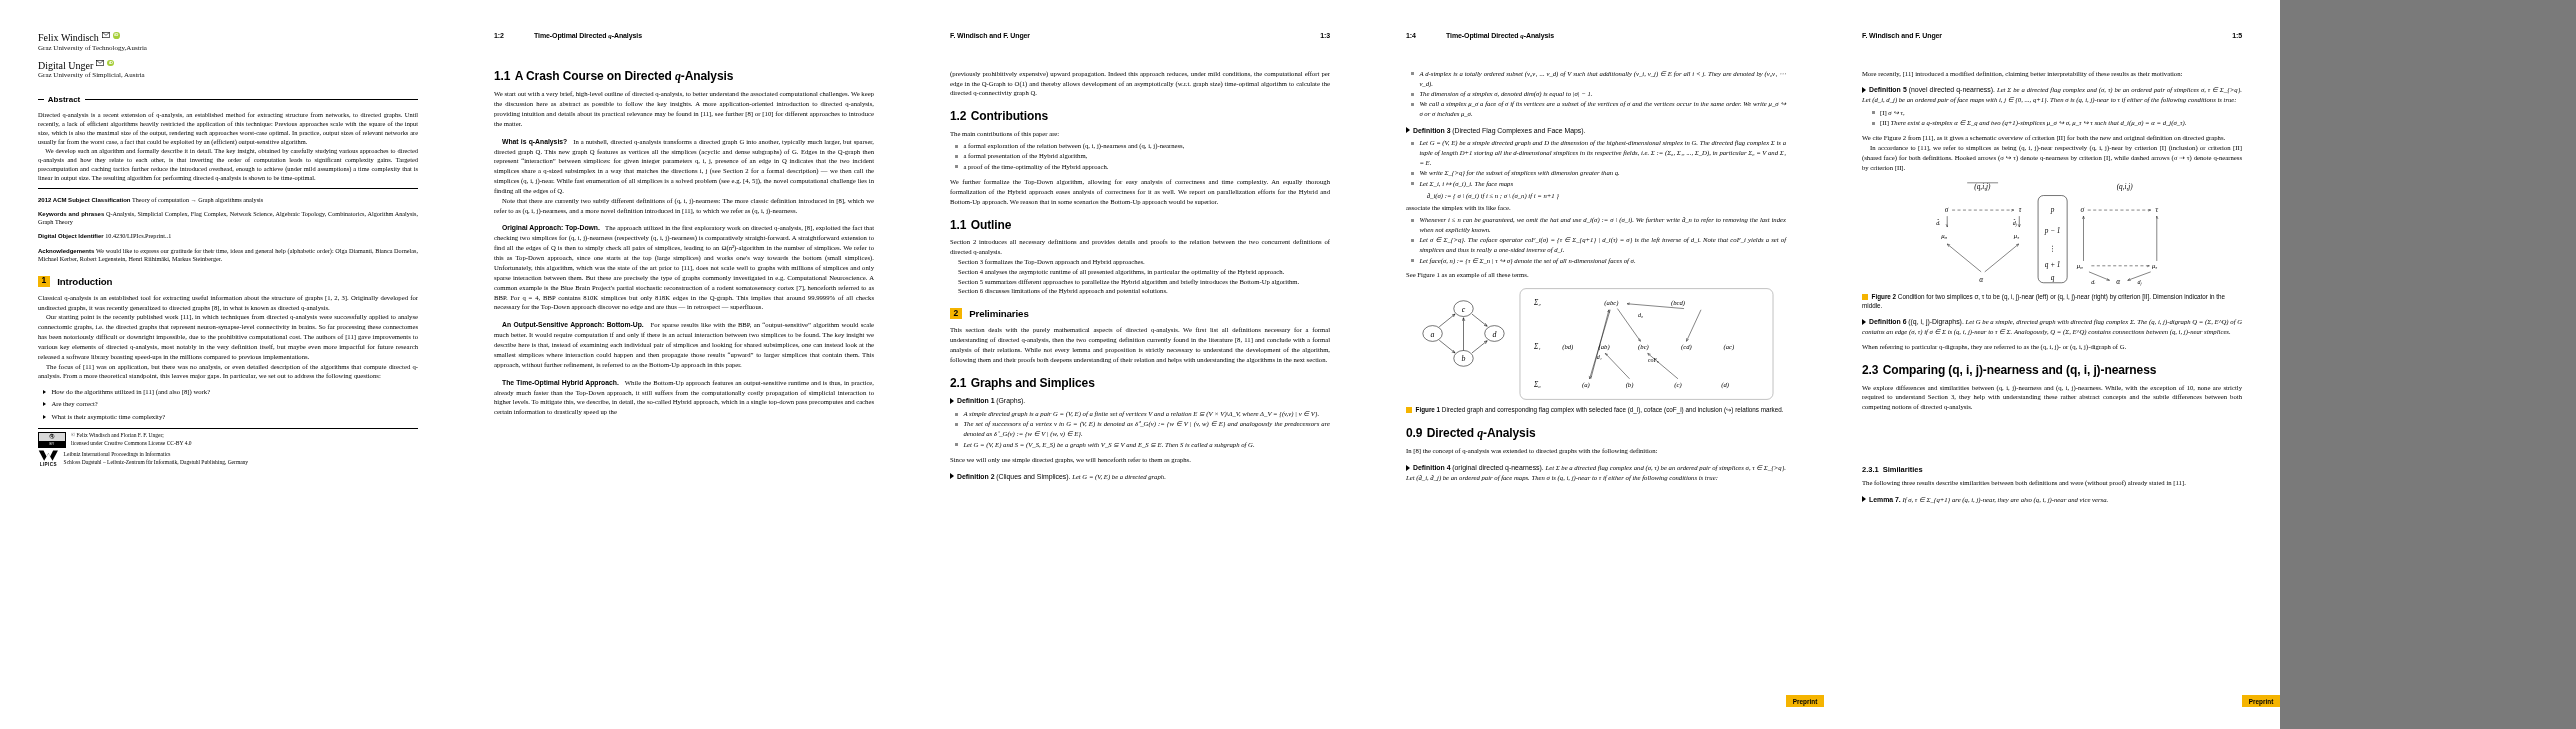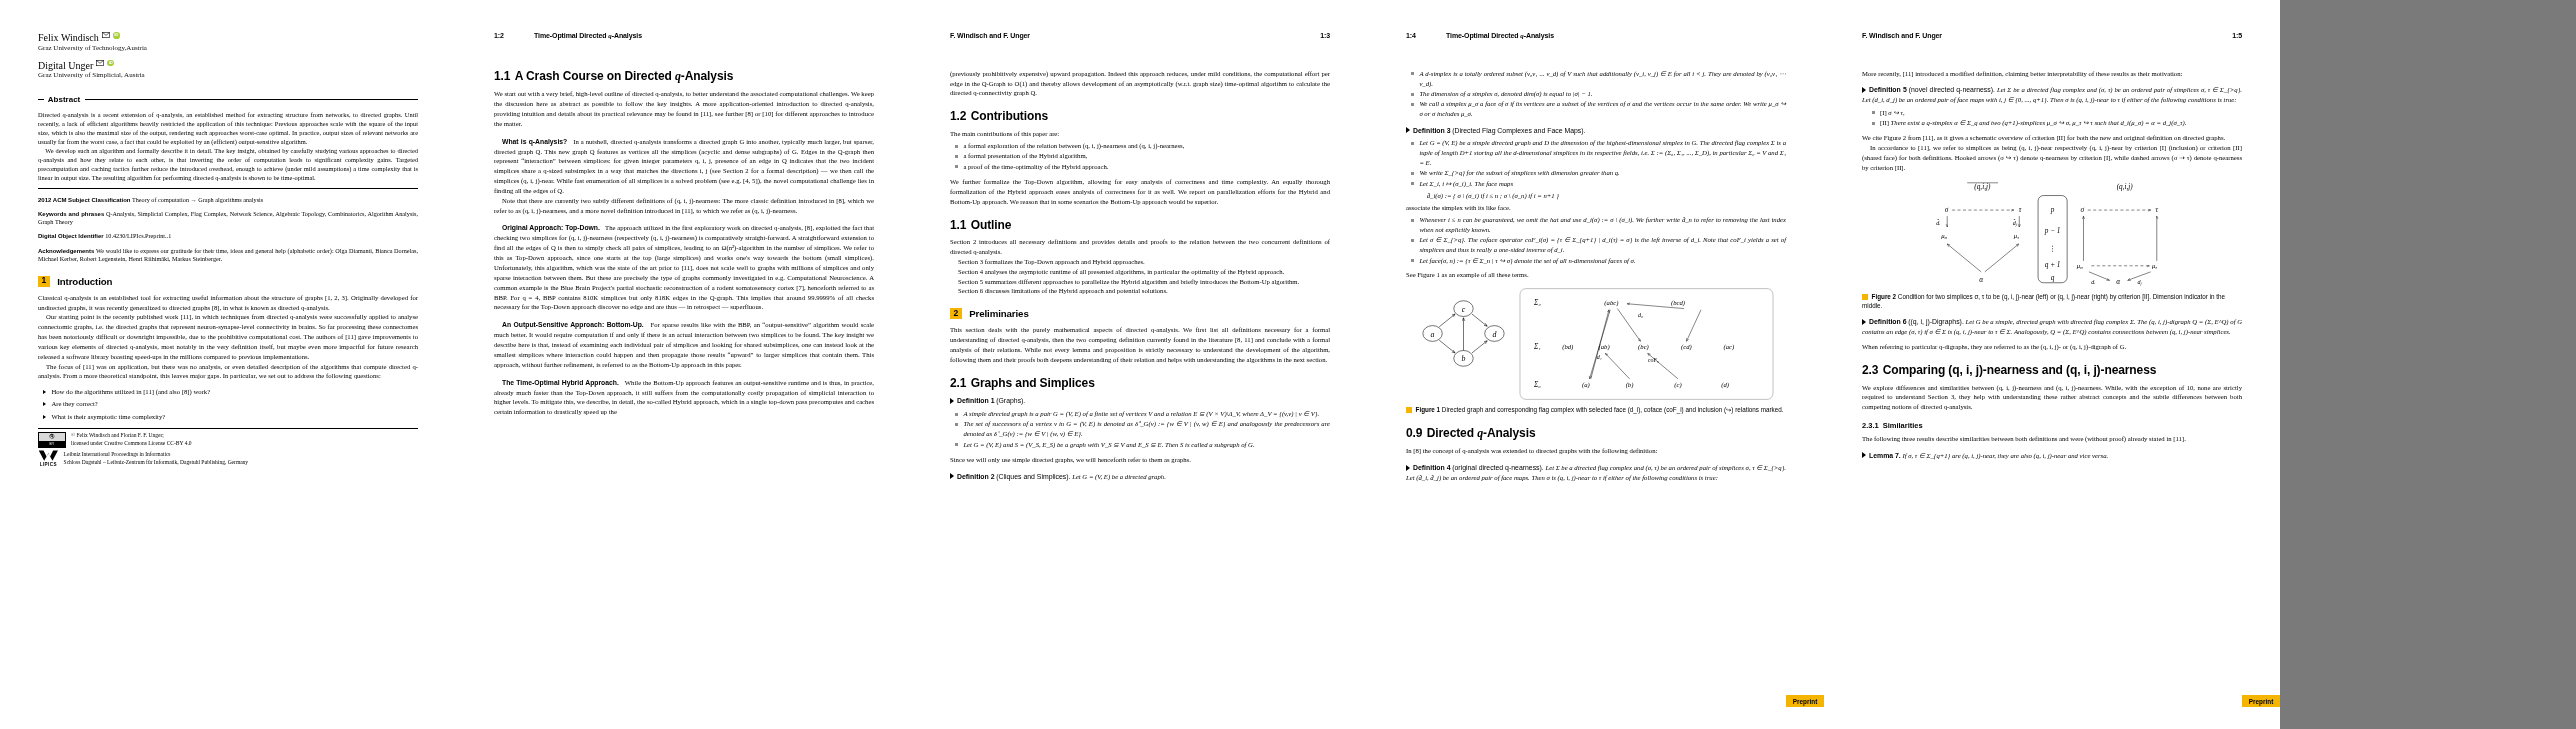--- a/index.html
+++ b/index.html
@@ -145,21 +145,21 @@
     margin: 11px 0 5.5px 0;
     letter-spacing: -0.1px;
   }
   h2.subsec .sn { display: inline-block; min-width: 20.7px; }
   h3.subsubsec {
     font-family: "Liberation Sans", sans-serif;
     font-weight: bold;
     font-size: 7.5px;
     margin: 9px 0 4.3px 0;
   }
-  h3.subsubsec .sn { display: inline-block; min-width: 20.7px; }
+  h3.subsubsec .sn { display: inline-block; min-width: 20.7px; margin-top: 44px; }
 
   p.body {
     font-size: 6.7px;
     line-height: 1.47;
     text-align: justify;
     margin: 0;
     text-indent: 0;
   }
   p.body + p.body { text-indent: 8px; }
   p.body.noindent { text-indent: 0; }

